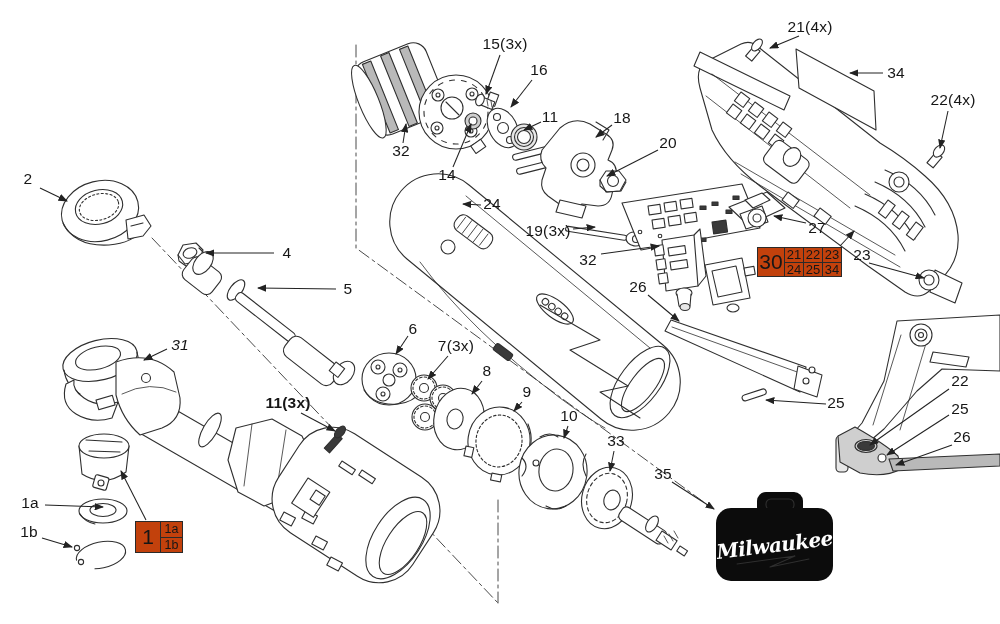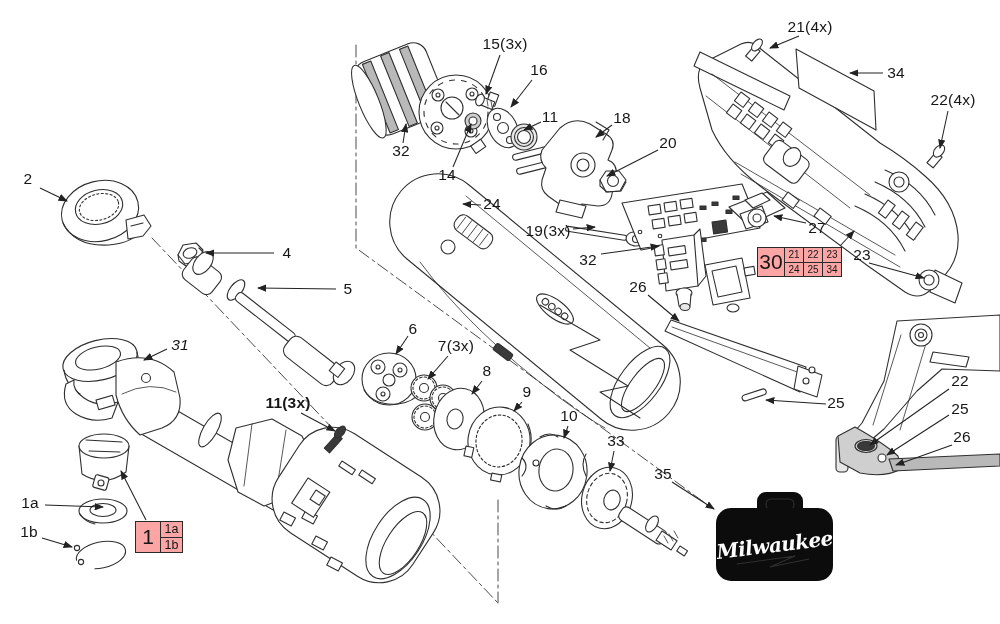--- a/index.html
+++ b/index.html
@@ -17,25 +17,25 @@
   #art .g1{fill:#e7e7e7;}
   #art .g2{fill:#b9b9b9;}
   #art .g3{fill:#cfcfcf;}
   #art .dk{fill:#3a3a3a;}
   #art .blk{fill:#0c0c0c;stroke:none;}
   #art .ph{stroke:#4a4a4a;stroke-width:1;stroke-dasharray:12 4 3 4;}
   #art .thin{stroke-width:0.8;}
   #art text{stroke:none;}
   #leads line{stroke:#222;stroke-width:1.05;}
   
-  .refbox{position:absolute;display:flex;border:1.5px solid #2a2a2a;background:#fca5a5;color:#161616;}
+  .refbox{position:absolute;display:flex;border:1.5px solid #2a2a2a;background:#c2410c;color:#161616;}
   .rb-main{display:flex;align-items:center;justify-content:center;font-size:21px;}
   #box30 .rb-main{width:26px;height:28px;}
   #box30 .rb-grid{display:grid;grid-template-columns:19px 19px 19px;grid-auto-rows:14px;}
-  #box30 .rb-cell{border-left:1px solid #2a2a2a;font-size:10px;line-height:14px;text-align:center;}
+  #box30 .rb-cell{border-left:1px solid #2a2a2a;font-size:13px;line-height:14px;text-align:center;}
   #box30 .rb-cell.r2{border-top:1px solid #2a2a2a;}
   #box1 .rb-main{width:24px;height:30px;}
   #box1 .rb-grid{display:grid;grid-template-rows:15px 15px;}
   #box1 .rb-cell{border-left:1px solid #2a2a2a;width:21px;font-size:12.5px;line-height:15px;text-align:center;}
   #box1 .rb-cell.r2{border-top:1px solid #2a2a2a;}
   .script{font-family:"DejaVu Serif",serif;font-style:italic;font-weight:bold;}
 </style>
 </head>
 <body>
 

